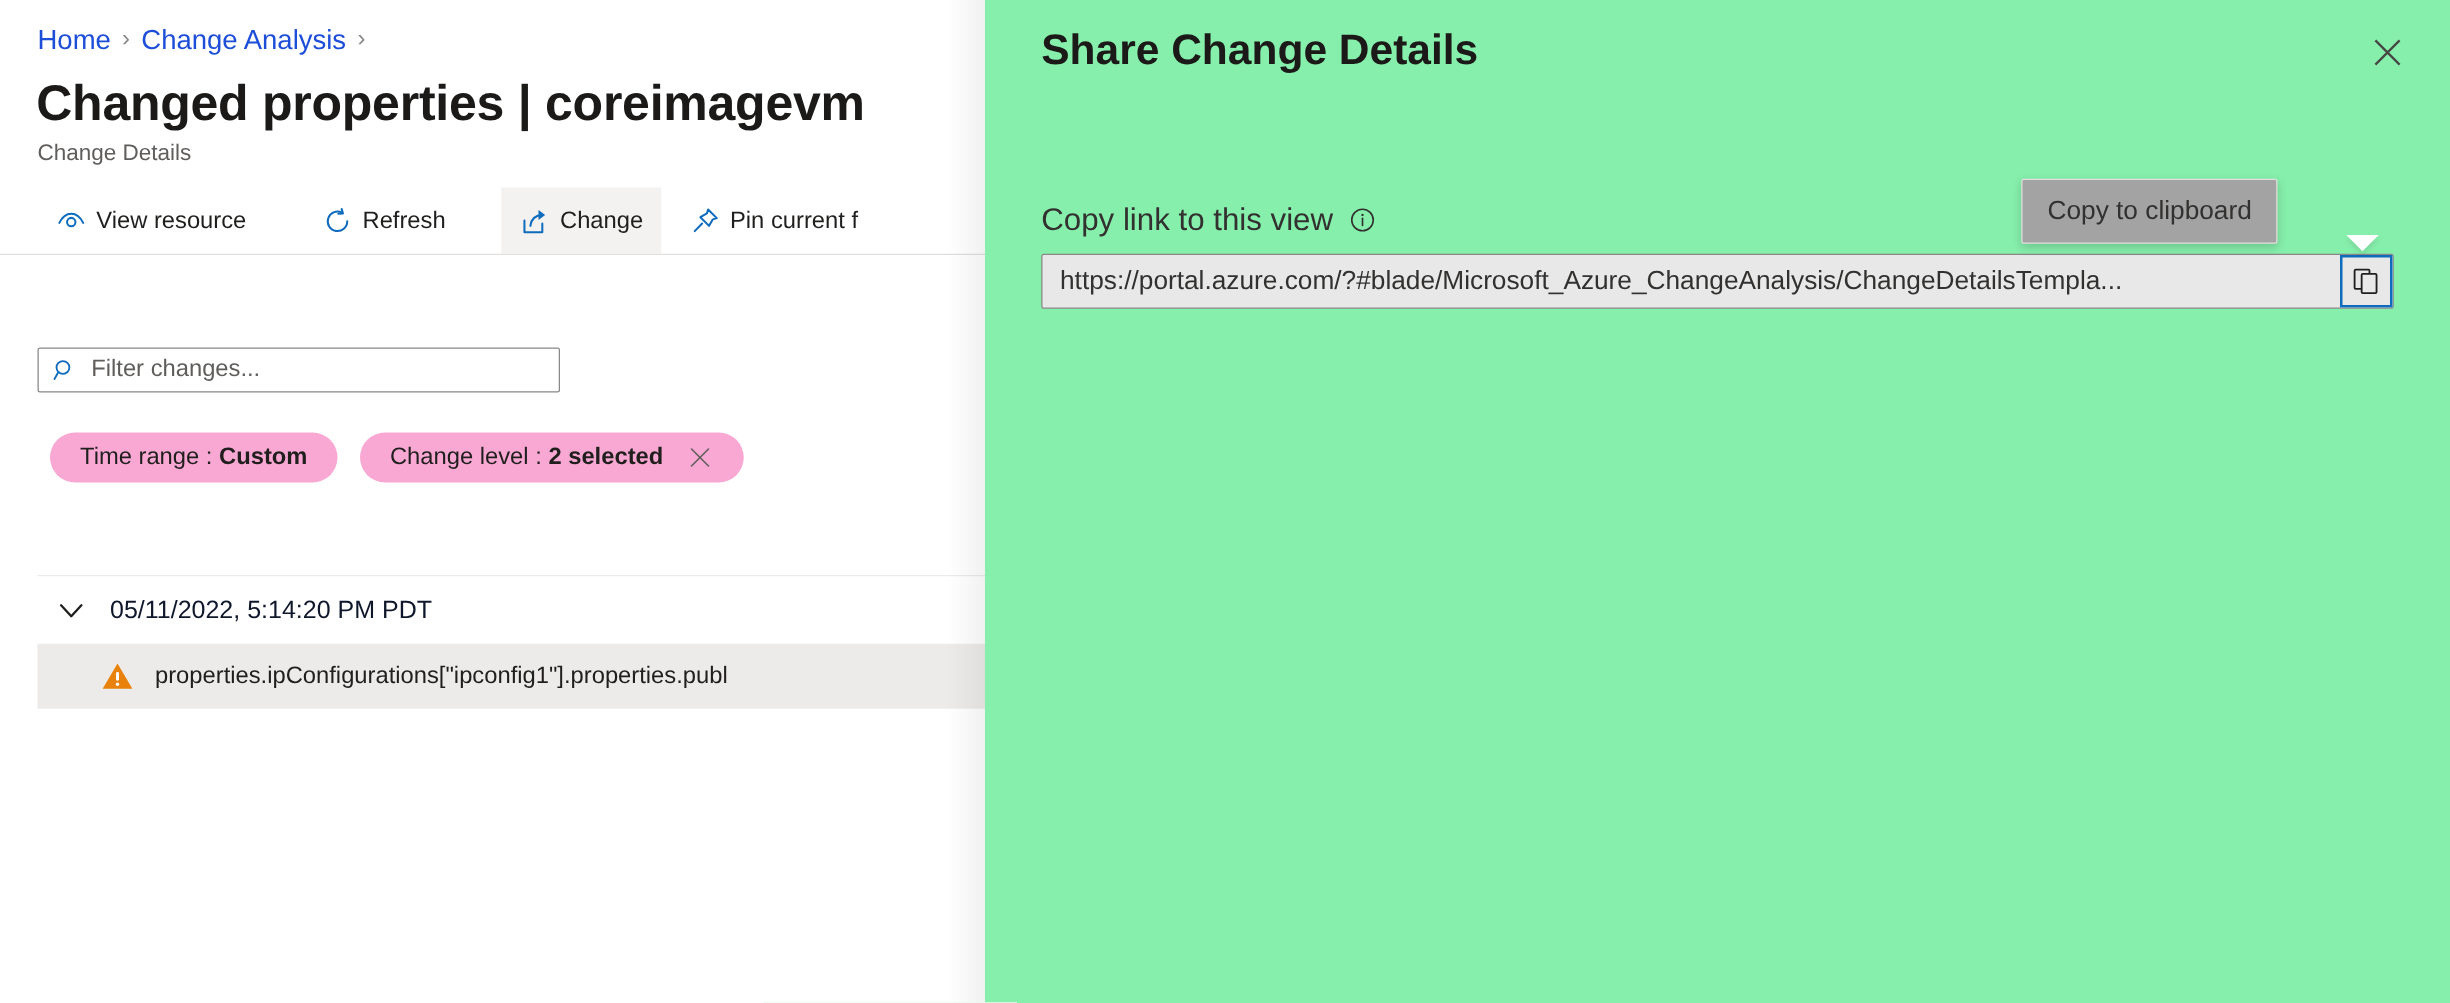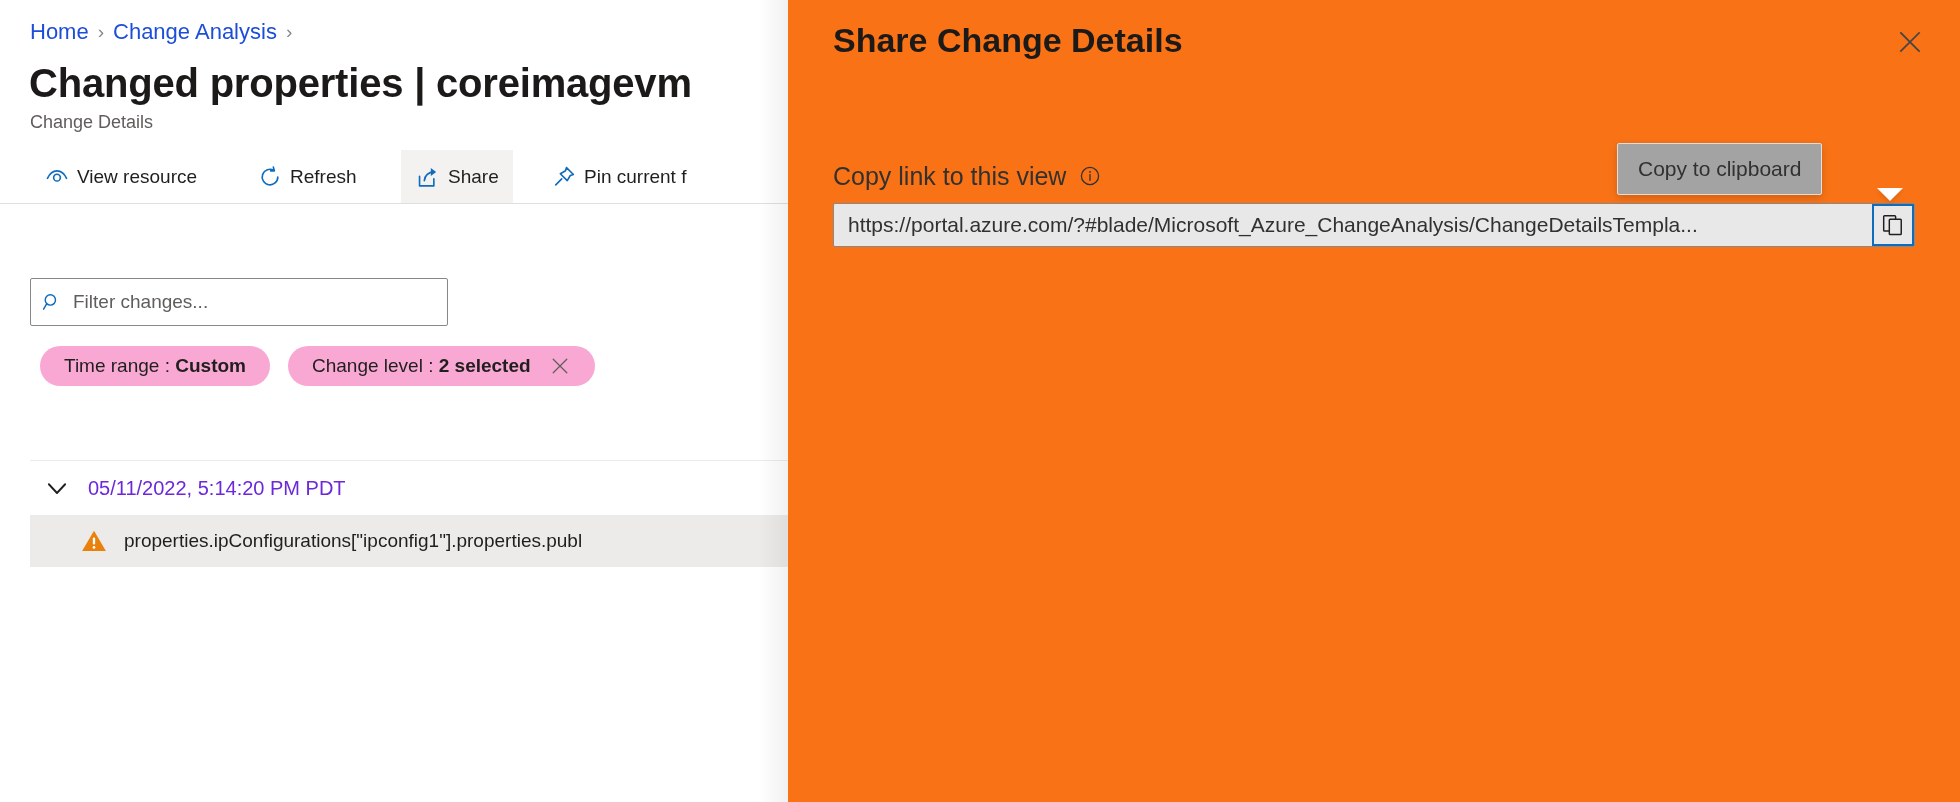--- a/index.html
+++ b/index.html
@@ -99,21 +99,21 @@
     width: 26px; height: 26px;
     display: block;
     flex: 0 0 auto;
   }
 
   
   #filter-box {
     position: absolute;
     left: 30px; top: 278px;
     width: 418px;
-    height: 48px;
+    height: 36px;
     border: 1px solid #8a8886;
     background: #fff;
     border-radius: 2px;
     display: flex;
     align-items: center;
     padding: 0 10px;
     gap: 10px;
   }
   #filter-input {
     border: none; outline: none;
@@ -171,21 +171,21 @@
     width: 758px;
     height: 54px;
     display: flex;
     align-items: center;
     gap: 16px;
     cursor: pointer;
   }
   #group-row .chev { width: 30px; height: 30px; flex: 0 0 auto; margin-left: 12px;}
   #group-label {
     font-size: 20px;
-    color: #6d28d9;
+    color: #0f172a;
     font-weight: 400;
     white-space: nowrap;
   }
   #change-row {
     position: absolute;
     left: 30px; top: 515px;
     width: 758px;
     height: 52px;
     background: #edebe9;
     display: flex;
@@ -207,21 +207,21 @@
     left: 758px; top: 0;
     width: 30px; height: 802px;
     background: linear-gradient(to right, rgba(0,0,0,0) 0%, rgba(0,0,0,0.055) 100%);
     pointer-events: none;
   }
   #share-panel {
     position: absolute;
     left: 788px; top: 0;
     width: 1172px;
     height: 802px;
-    background: #f97316;
+    background: #86efac;
   }
   #panel-title {
     position: absolute;
     left: 45px; top: 18px;
     font-size: 34px;
     line-height: 44px;
     font-weight: 600;
     color: #1b1a19;
     white-space: nowrap;
   }
@@ -351,21 +351,21 @@
       </div>
 
       <div class="cmd-item active" style="left:401px;">
         <span class="cmd-icon">
           <svg viewBox="0 0 24 24" width="26" height="26" fill="none" stroke="#0f6cbd" stroke-width="1.5">
             <path d="M4.2 11.4 V20.2 H17.4 V13.6" stroke-linecap="round" stroke-linejoin="round"></path>
             <path d="M8.6 15.4 C9.2 10.4 12.6 7.6 17.6 7.3" stroke-linecap="round"></path>
             <path d="M14.6 3.6 L19.5 7.3 L14.6 11.1 Z" fill="#0f6cbd" stroke="none"></path>
           </svg>
         </span>
-        <span class="cmd-label">Share</span>
+        <span class="cmd-label">Change</span>
       </div>
 
       <div class="cmd-item" style="left:537px;">
         <span class="cmd-icon">
           <svg viewBox="0 0 24 24" width="26" height="26" fill="none" stroke="#0f6cbd" stroke-width="1.5">
             <path d="M14.3 3.3 L20.7 9.7 L17.8 10.6 L15.0 15.4 L8.6 9.0 L13.4 6.2 Z" stroke-linejoin="round"></path>
             <path d="M9.9 13.7 L4.4 19.3" stroke-linecap="round"></path>
           </svg>
         </span>
         <span class="cmd-label">Pin current f</span>

